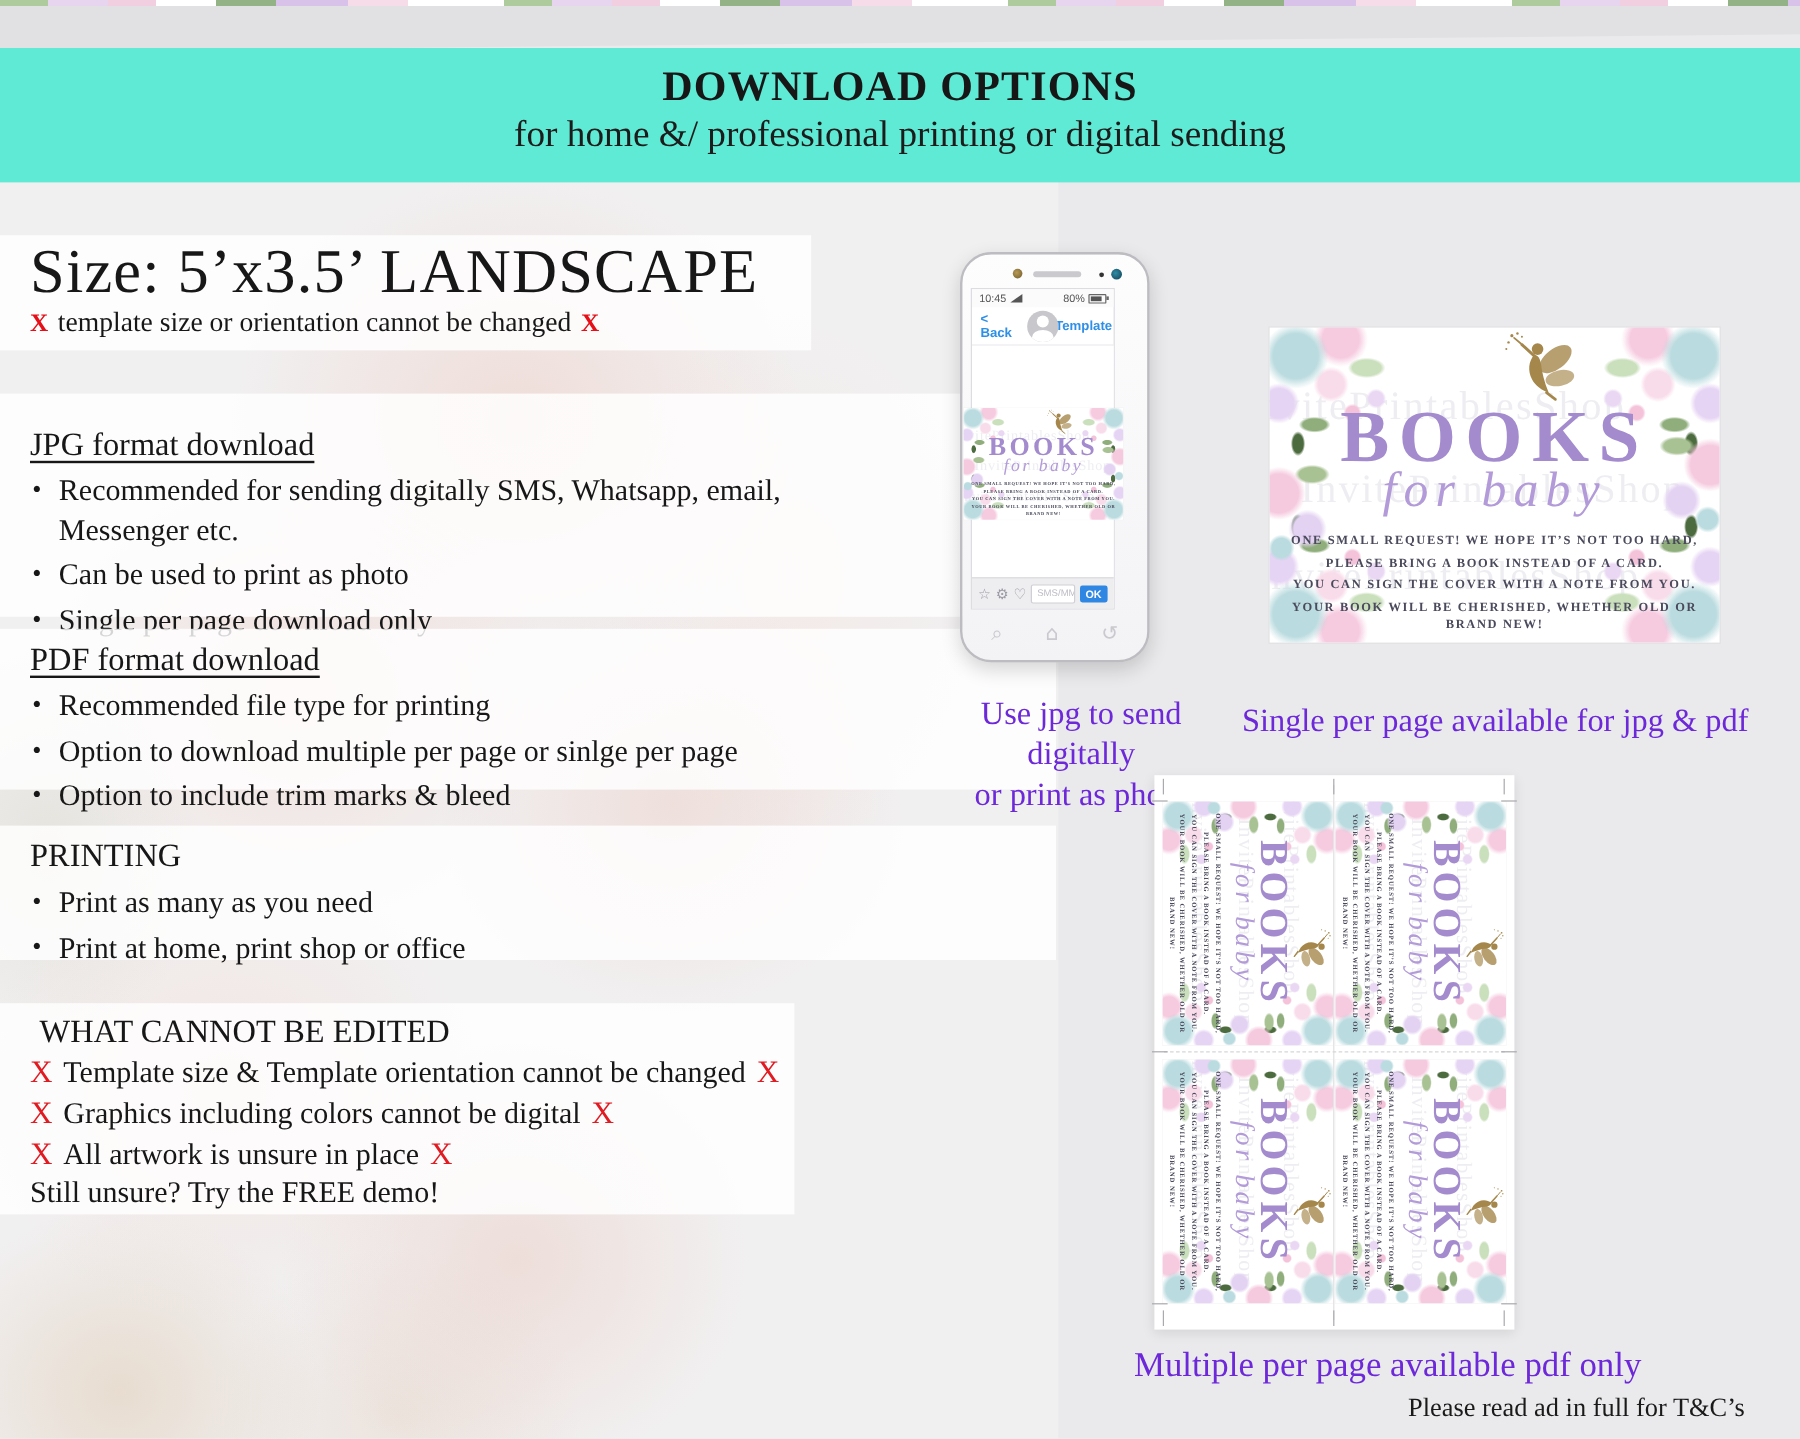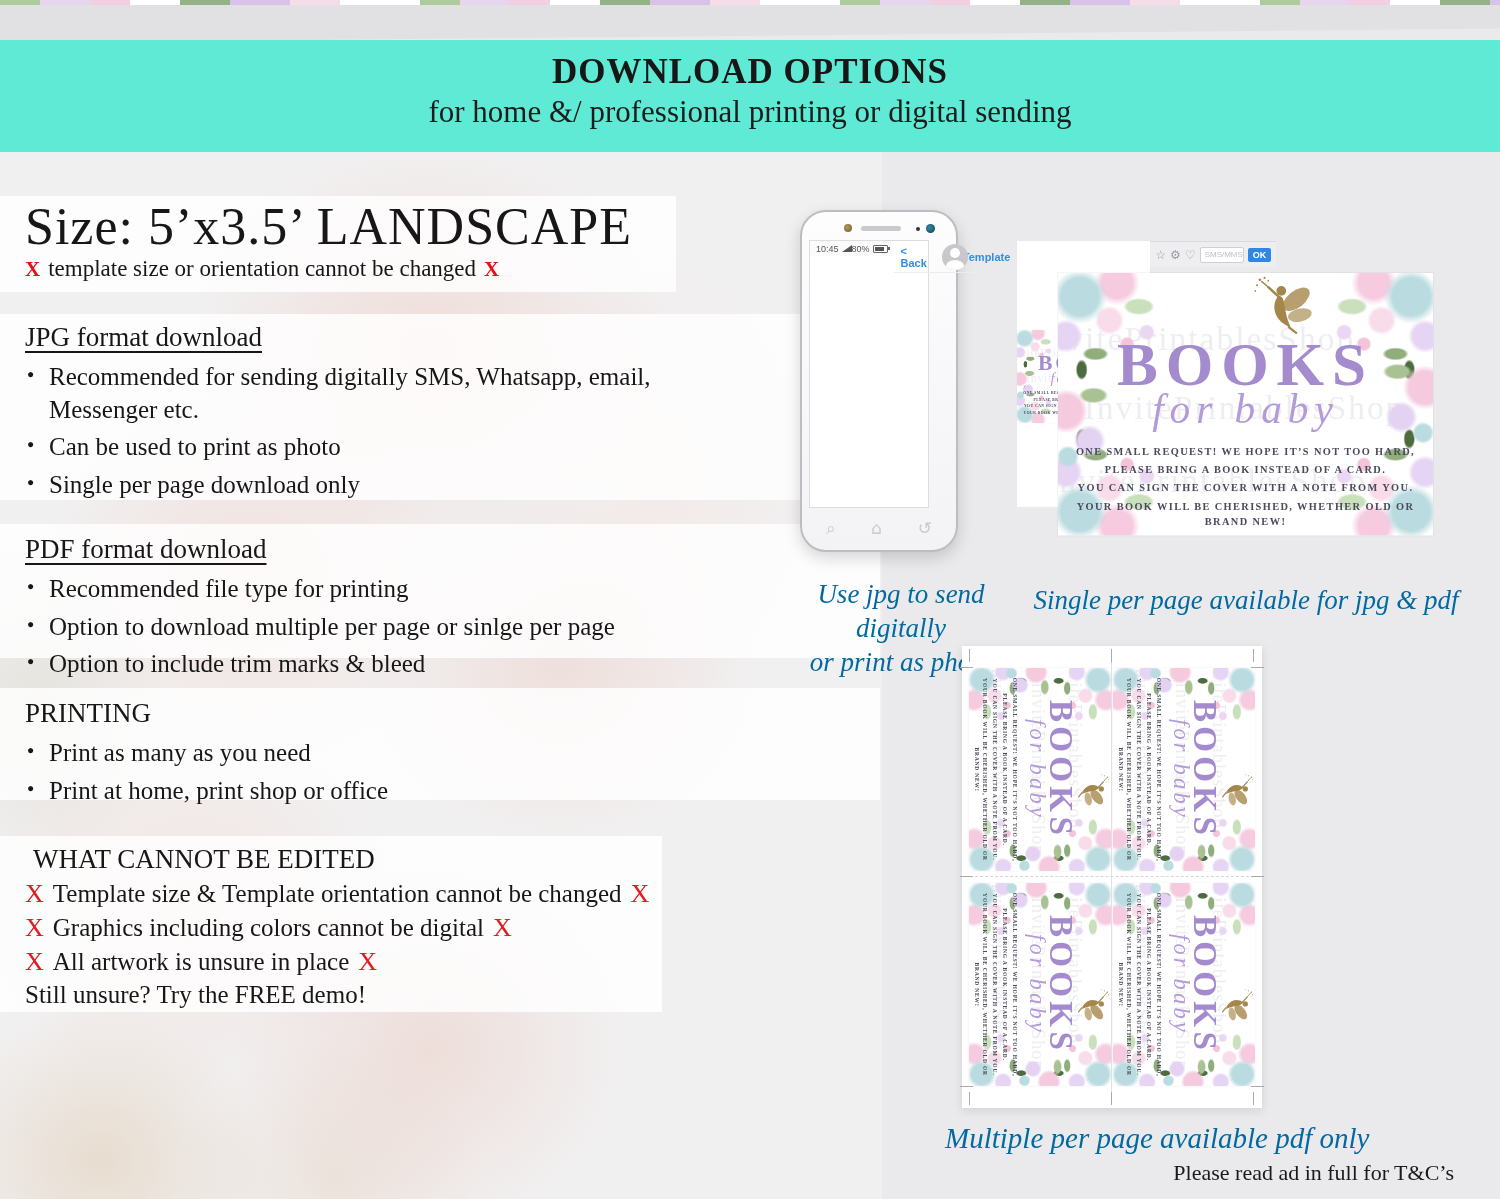--- a/index.html
+++ b/index.html
@@ -37,42 +37,42 @@
   .bar ul { list-style:none; margin-top:8px; }
   .bar li { position:relative; font-size:25px; line-height:1.3; padding-left:24px; margin:5px 0; max-width:640px; }
   .bar li::before { content:"●"; position:absolute; left:2px; top:6px; font-size:12px; }
 
   .size-bar { top:196px; width:676px; height:96px; padding:4px 0 0 25px; }
   .size-bar h1 { font-size:52px; font-weight:400; letter-spacing:1px; line-height:1.05; }
   .warn { font-size:23px; margin-top:1px; }
   .rx { color:#e60f17; font-weight:bold; font-size:21px; }
   .warn .rx:first-child { margin-right:8px; } .warn .rx:last-child { margin-left:8px; }
 
-  .jpg-bar { top:314px; width:880px; height:186px; padding:8px 0 0 25px; }
+  .jpg-bar { top:328px; width:880px; height:186px; padding:27px 0 0 25px; }
   .pdf-bar { top:524px; width:880px; height:134px; padding:10px 0 0 25px; }
   .print-bar { top:688px; width:880px; height:112px; padding:10px 0 0 25px; }
 
   .cannot-bar { top:836px; width:662px; height:176px; padding:8px 0 0 25px; }
   .cannot-bar h2 { padding-left:8px; }
   .cx { font-size:25px; margin:4px 0; }
   .rx2 { color:#e11b22; font-size:26px; }
   .cx .rx2:first-child { margin-right:9px; } .cx .rx2:last-child { margin-left:9px; }
 
   
   .phone { position:absolute; left:800px; top:210px; width:158px; height:342px;
     background:linear-gradient(#fdfdfe,#f3f3f5); border:2px solid #bcbcc1; border-radius:26px;
     box-shadow:0 6px 16px rgba(0,0,0,.16); }
   .cam { position:absolute; left:42px; top:12px; width:8px; height:8px; border-radius:50%;
     background:radial-gradient(circle at 40% 40%, #b89a55, #6d5a2a); }
   .speaker { position:absolute; left:59px; top:14px; width:40px; height:5px; border-radius:3px; background:#c9c9ce; }
   .ph-dot1 { position:absolute; left:114px; top:15px; width:4px; height:4px; border-radius:50%; background:#333; }
   .ph-dot2 { position:absolute; left:124px; top:12px; width:9px; height:9px; border-radius:50%;
     background:radial-gradient(circle at 40% 40%, #2e8ca6, #123e4e); }
   .screen { position:absolute; left:7px; top:28px; width:120px; height:268px; background:#fff;
-    border:1px solid #dddde1; display:flex; flex-direction:row; }
+    border:1px solid #dddde1; display:flex; flex-direction:column; }
   .statusbar { height:15px; display:flex; justify-content:space-between; align-items:center;
     padding:0 6px; font-family:"Liberation Sans",sans-serif; font-size:9px; color:#555; background:#fbfbfc; }
   .st-left,.st-right { display:flex; align-items:center; gap:3px; }
   .sig { width:0; height:0; border-left:10px solid transparent; border-bottom:7px solid #555; }
   .batt { position:relative; width:15px; height:8px; border:1px solid #666; border-radius:1px; }
   .batt::after { content:""; position:absolute; right:-3px; top:1.5px; width:2px; height:3px; background:#666; }
   .batt i { position:absolute; left:1px; top:1px; bottom:1px; width:70%; background:#555; }
   .navrow { position:relative; height:32px; display:flex; justify-content:space-between; align-items:center;
     padding:0 7px; border-bottom:1px solid #ececef; font-family:"Liberation Sans",sans-serif;gap:36px; }
   .blue { color:#2d8fe6; font-size:11px; font-weight:600; }
@@ -136,21 +136,21 @@
     box-shadow:0 3px 10px rgba(0,0,0,.10); display:grid; grid-template-columns:142px 142px;
     grid-template-rows:203px 203px; column-gap:2px; row-gap:12px; padding:22px 7px; }
   .tile { position:relative; width:142px; height:203px; }
   .tile .card { transform:translate(142px,0) rotate(90deg) scale(.5342); transform-origin:0 0; }
   .cutv { position:absolute; left:149px; top:8px; bottom:8px; width:0; border-left:1px solid #e0e0e3; }
   .cuth { position:absolute; top:230px; left:8px; right:8px; height:0; border-top:1px dashed #d6d6da; }
   .tick { position:absolute; background:#a9a9ae; }
   .tick.v { width:1px; height:13px; } .tick.h { width:13px; height:1px; }
 
   
-  .caption { position:absolute; color:#0369a1;font-style:italic; }
+  .caption { position:absolute; color:#6d28d9; }
   .phone-cap { left:770px; top:578px; width:262px; text-align:center; font-size:27px; line-height:1.25; }
   .single-cap { left:1030px; top:585px; width:432px; text-align:center; font-size:27px; }
   .multi-cap { left:945px; top:1122px; font-size:29px; }
   .terms { position:absolute; right:46px; top:1160px; font-size:22px; color:#1a1a1a; }
 </style>
 </head>
 <body>
 
 <div class="canvas">
   <div class="top-sliver"></div>

